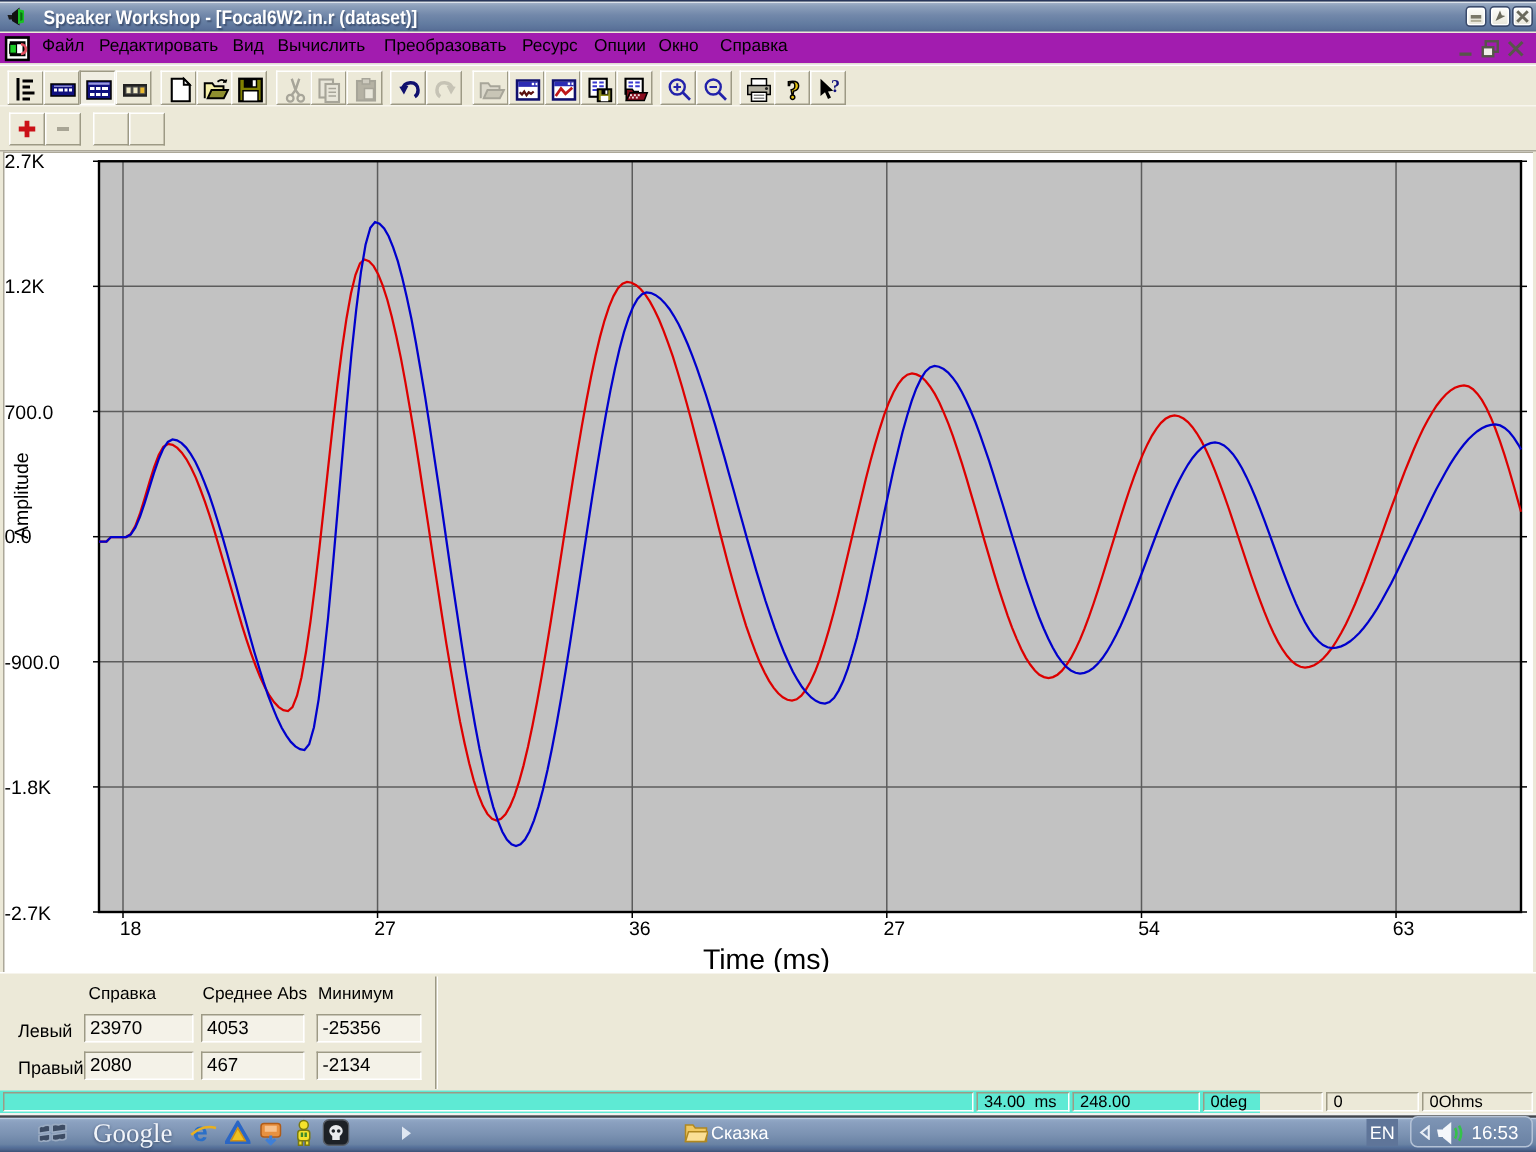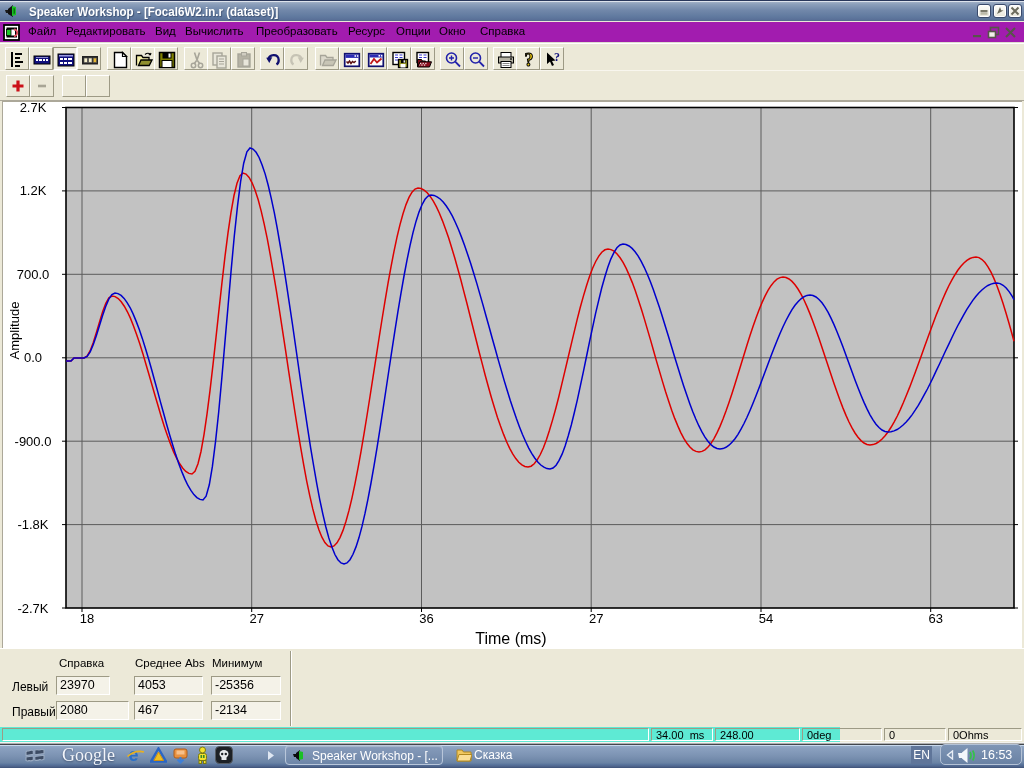--- a/index.html
+++ b/index.html
@@ -23,23 +23,23 @@
 #toolbar2::after{content:"";position:absolute;left:0;bottom:0;width:1024px;height:1px;background:#aca899}
 .tbtn{position:absolute;top:3px;width:24px;height:23px;background:#ece9d8;
  border:1px solid;border-color:#fff #9d9a85 #9d9a85 #fff}
 .tbtn.pressed{border-color:#9d9a85 #fff #fff #9d9a85;background:#f0eee3}
 .tbtn svg{position:absolute;left:3px;top:3px}
 .tbtn2{position:absolute;top:4px;width:24px;height:22px;background:#ece9d8;
  border:1px solid;border-color:#fff #9d9a85 #9d9a85 #fff;color:#c00;font-weight:bold;font-size:16px;text-align:center;line-height:18px}
 
 #chart{position:absolute;left:2px;top:101px;width:1020px;height:547px;background:#fff;
  border-top:1px solid #aca899;border-left:1px solid #aca899}
-.ylab{position:absolute;left:0;width:60px;text-align:center;font-size:13px;color:#000}
+.ylab{position:absolute;left:0;width:60px;text-align:left;font-size:13px;color:#000}
 .xlab{position:absolute;top:509px;width:50px;text-align:center;font-size:13px;color:#000}
-#timelab{position:absolute;left:408px;top:528px;width:200px;text-align:center;font-size:16px}
+#timelab{position:absolute;left:408px;top:528px;width:200px;text-align:center;font-size:19px}
 #amplab{position:absolute;left:-59px;top:221px;width:140px;text-align:center;font-size:13px;transform:rotate(-90deg)}
 
 #stats{position:absolute;left:0;top:648px;width:1024px;height:79px;background:#ece9d8;border-top:1px solid #fff}
 .shead{position:absolute;top:8px;font-size:11.5px}
 .slab{position:absolute;font-size:12px}
 .sfield{position:absolute;height:19px;background:#f4f2e8;border:1px solid;border-color:#9d9a85 #fff #fff #9d9a85;
  font-size:12.5px;padding:1px 0 0 3px;color:#000}
 #statsep{position:absolute;left:290px;top:2px;width:2px;height:75px;border-left:1px solid #9d9a85;border-right:1px solid #fff}
 
 #statusbar{position:absolute;left:0;top:727px;width:840px;height:15px;background:#5eead4}
@@ -366,21 +366,21 @@
  <div id="timelab">Time (ms)</div>
  <div id="amplab">Amplitude</div>
 </div>
 
 <div id="stats">
  <div class="shead" style="left:59px">Справка</div>
  <div class="shead" style="left:135px">Среднее Abs</div>
  <div class="shead" style="left:212px">Минимум</div>
  <div class="slab" style="left:12px;top:31px">Левый</div>
  <div class="slab" style="left:12px;top:56px">Правый</div>
- <div class="sfield" style="left:56px;top:27px;width:54px">23970</div>
+ <div class="sfield" style="left:56px;top:27px;width:73px">23970</div>
  <div class="sfield" style="left:134px;top:27px;width:69px">4053</div>
  <div class="sfield" style="left:211px;top:27px;width:70px">-25356</div>
  <div class="sfield" style="left:56px;top:52px;width:73px">2080</div>
  <div class="sfield" style="left:134px;top:52px;width:69px">467</div>
  <div class="sfield" style="left:211px;top:52px;width:70px">-2134</div>
  <div id="statsep"></div>
 </div>
 
 <div id="statusbar">
  <div class="spanel" style="left:2px;width:647px"></div>
@@ -425,28 +425,20 @@
  <svg class="abs" style="left:215px;top:4px" width="18" height="18" viewBox="0 0 18 18">
   <rect x="0.5" y="0.5" width="17" height="17" rx="4" fill="#1d2126" stroke="#565c64"></rect>
   <ellipse cx="9" cy="8" rx="4.5" ry="4" fill="#e8eaec"></ellipse>
   <rect x="6.5" y="10.5" width="5" height="3.5" fill="#e8eaec"></rect>
   <circle cx="7.2" cy="8" r="1.2" fill="#1d2126"></circle>
       <circle cx="10.8" cy="8" r="1.2" fill="#1d2126"></circle>
  </svg>
  <svg class="abs" style="left:266px;top:8px" width="10" height="11" viewBox="0 0 10 11">
   <path d="M2 1 L8 5.5 L2 10 Z" fill="#dfe7f2"></path>
  </svg>
- <div id="taskbtn1">
-  <svg class="abs" style="left:6px;top:3px" width="15" height="14" viewBox="0 0 15 14">
-   <polygon points="1,5 4,5 4,8 2,8" fill="#0c0c0c"></polygon>
-   <polygon points="4,4 8,1 8,12 4,9" fill="#0c0c0c"></polygon>
-   <polygon points="7,2 11,3 11,10 7,11" fill="#19c024"></polygon>
-  </svg>
-  <div class="tbtxt" style="left:26px;top:3px">Speaker Workshop - [...</div>
- </div>
  <svg class="abs" style="left:456px;top:6px" width="16" height="14" viewBox="0 0 16 14">
   <path d="M1 13 L1 2 h5 l1.5 2 h7.5 v9 z" fill="#f0c860" stroke="#b08820"></path>
   <path d="M1 13 L3 6.5 h13 L14 13 z" fill="#fadf96" stroke="#b08820"></path>
  </svg>
  <div class="tbtxt" style="left:474px;top:6px">Сказка</div>
  <div class="abs" style="left:911px;top:4px;width:21px;height:18px;background:#5f7599;color:#fff;font-size:12px;text-align:center;line-height:18px">EN</div>
  <div id="trayband">
   <svg class="abs" style="left:5px;top:5px" width="8" height="10" viewBox="0 0 8 10">
    <path d="M6.5 1 L1.5 5 L6.5 9 Z" fill="none" stroke="#e8eef6" stroke-width="1.4"></path>
   </svg>

